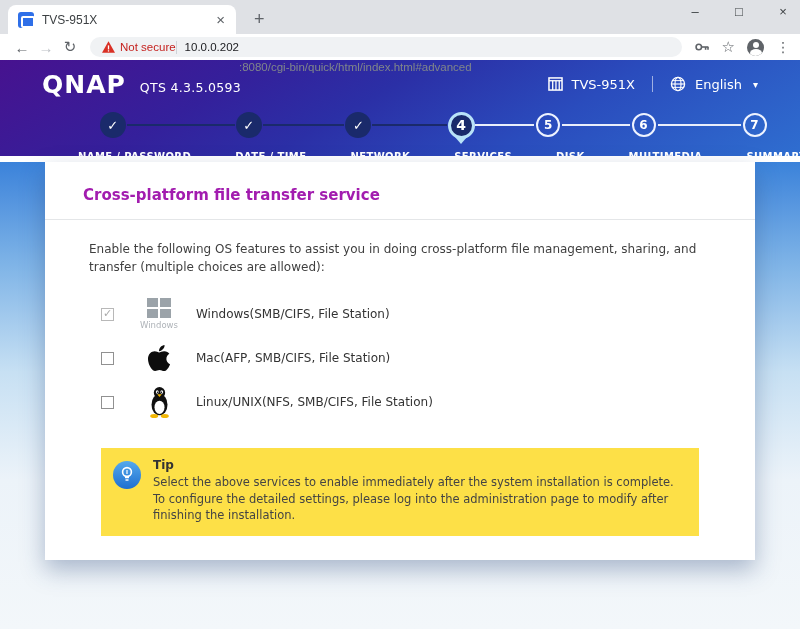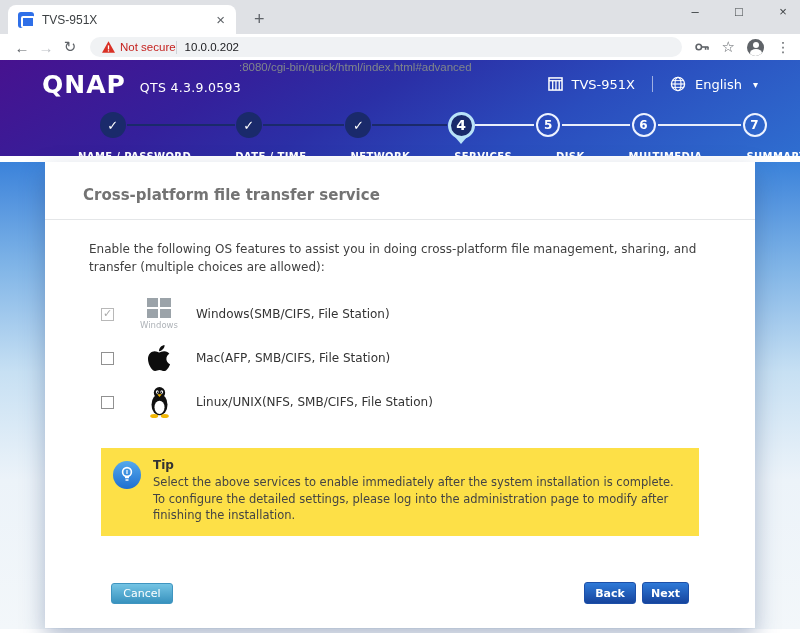--- a/index.html
+++ b/index.html
@@ -65,21 +65,21 @@
     color:#fff; font-size:14px; font-weight:bold; }
   .dot.active::after { content:""; position:absolute; left:50%; bottom:-8px; transform:translateX(-50%);
     border-left:6px solid transparent; border-right:6px solid transparent; border-top:7px solid #b9e2f8; }
   .dot.todo { width:24px; height:24px; border-radius:50%; border:2px solid #eef3ff; color:#fff; font-size:12px; font-weight:bold; }
   .steplabel { margin-top:9px; color:#fff; font-size:10px; font-weight:bold; letter-spacing:.4px; white-space:nowrap;margin-left:44px; }
 
   
   .content { height:467px; background:linear-gradient(180deg,#3b82da 0%, #7fb4e7 22%, #c7e0f3 45%, #ecf3f9 68%, #f3f7fa 100%); }
   .card { width:710px; margin:6px auto 0; background:#fff; min-height:358px;
     box-shadow:0 10px 22px rgba(40,70,120,.35); position:relative; }
-  .card-title { font-size:15px; font-weight:bold; color:#737373; padding:24px 36px 15px 38px; }
+  .card-title { font-size:15px; font-weight:bold; color:#a21caf; padding:24px 36px 15px 38px; }
   .card-divider { height:1px; background:#e4e6e8; }
   .card-body { padding:20px 40px 24px 44px; }
   .desc { font-size:12px; color:#3f3f3f; line-height:1.5; }
   .opts { margin:18px 0 0 12px; }
   .opt-row { display:flex; align-items:center; min-height:40px; margin-bottom:4px; }
   .cb { appearance:none; -webkit-appearance:none; width:13px; height:13px; border:1px solid #919191;
     background:#fff; position:relative; flex:0 0 13px; }
   .cb:disabled { border-color:#b8b8b8; }
   .cb:checked::after { content:"✓"; position:absolute; left:1px; top:-2px; font-size:11px; color:#a9a9a9; }
   .os-iconbox { width:46px; margin-left:22px; display:flex; flex-direction:column; align-items:center;justify-content:space-between; }
@@ -145,21 +145,21 @@
     </svg>
     <span class="star">☆</span>
     <span class="avatar"></span>
     <span class="moredots">⋮</span>
   </div>
 </div>
 
 <div class="hero">
   <div class="qheader">
     <span class="qlogo">QNAP</span>
-    <span class="qversion">QTS 4.3.9.0593</span>
+    <span class="qversion">QTS 4.3.5.0593</span>
     <div class="qh-right">
       <svg class="nas-icon" viewBox="0 0 16 15">
         <rect x="1" y="1" width="14" height="13" fill="none" stroke="#fff" stroke-width="1.6"></rect>
         <line x1="1" y1="4" x2="15" y2="4" stroke="#fff" stroke-width="1.4"></line>
         <line x1="5" y1="4" x2="5" y2="14" stroke="#fff" stroke-width="1.4"></line>
         <line x1="8.5" y1="4" x2="8.5" y2="14" stroke="#fff" stroke-width="1.4"></line>
         <line x1="12" y1="4" x2="12" y2="14" stroke="#fff" stroke-width="1.4"></line>
       </svg>
       <span>TVS-951X</span>
       <span class="qh-sep"></span>
@@ -293,23 +293,16 @@
             <line x1="5.5" y1="14" x2="8.5" y2="14" stroke="#fff" stroke-width="1.5"></line>
             <line x1="7" y1="4" x2="7" y2="8" stroke="#fff" stroke-width="1.2"></line>
           </svg>
         </div>
         <div class="tip-texts">
           <div class="tip-title">Tip</div>
           <div class="tip-body">Select the above services to enable immediately after the system installation is complete. To configure the detailed settings, please log into the administration page to modify after finishing the installation.</div>
         </div>
       </div>
 
-      <div class="btnrow">
-        <div class="btn btn-cancel">Cancel</div>
-        <div class="btn-group-right">
-          <div class="btn btn-back">Back</div>
-          <div class="btn btn-next">Next</div>
-        </div>
-      </div>
     </div>
   </div>
 
 </div>
 
 </body></html>

